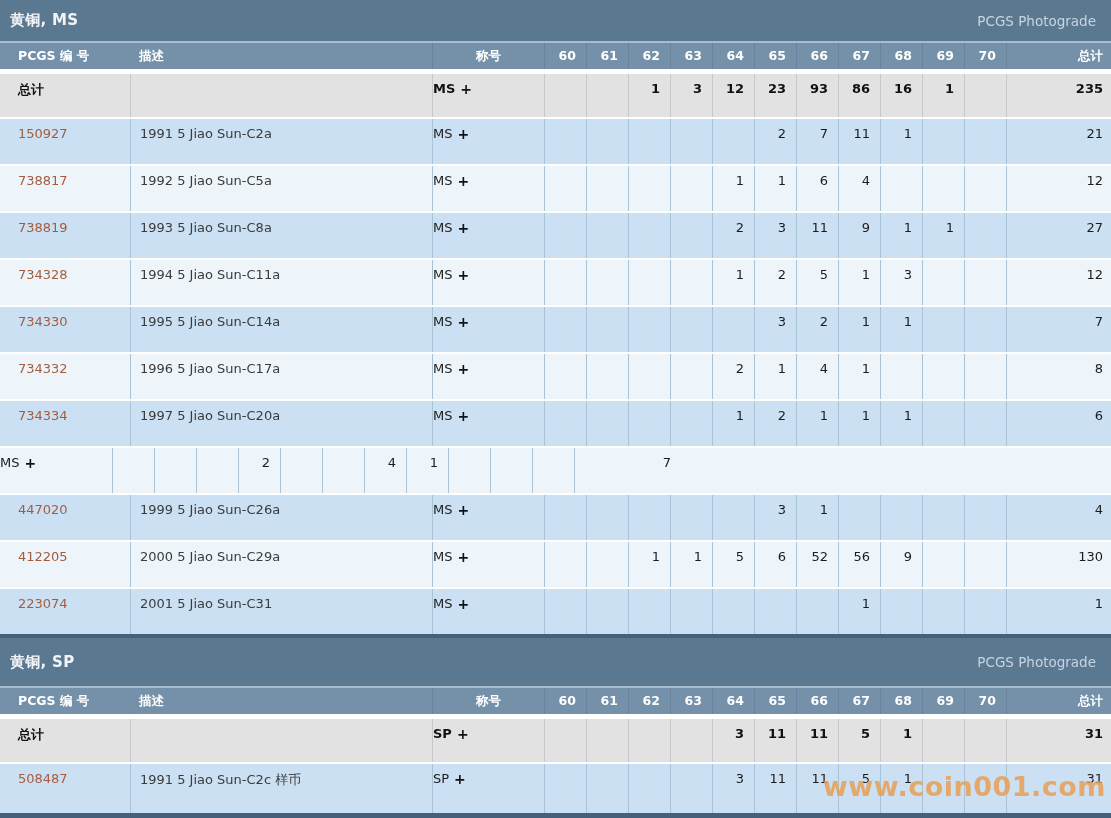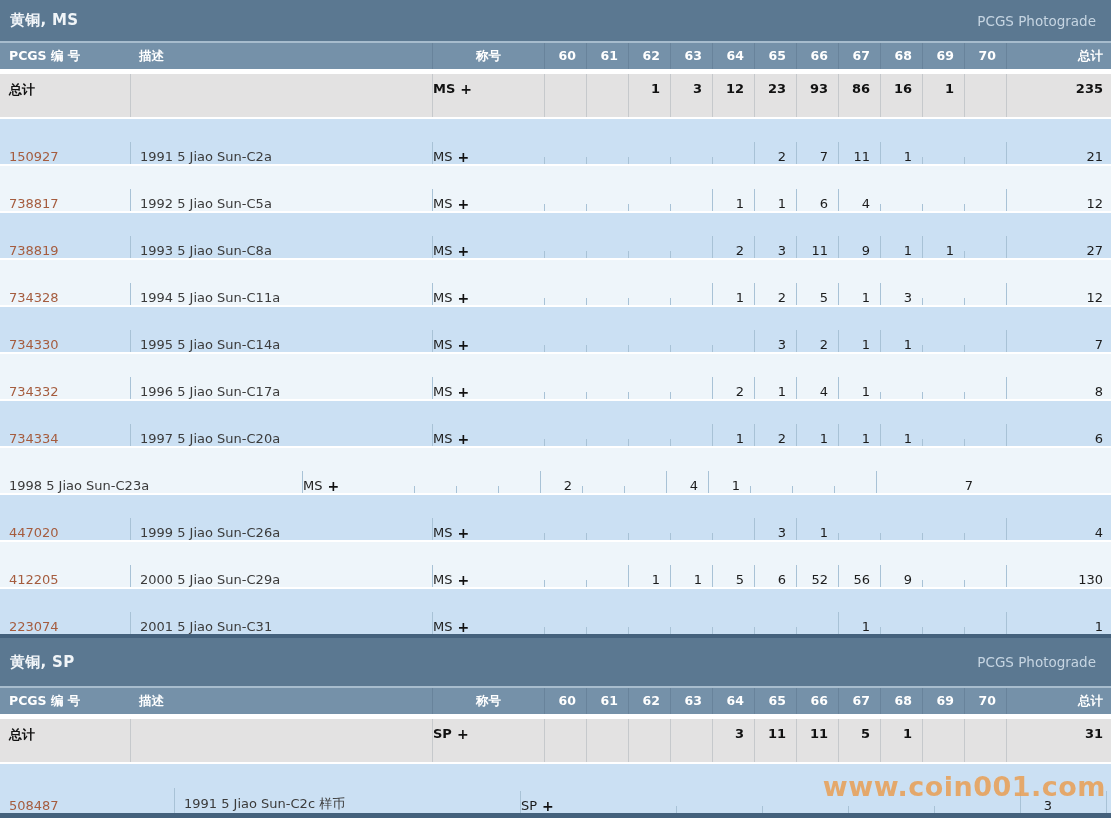--- a/index.html
+++ b/index.html
@@ -10,41 +10,41 @@
        padding:0 15px 0 10px;box-sizing:border-box;}
   .bar .title{color:#f1f5f8;font-weight:bold;font-size:15px;letter-spacing:.3px;}
   .bar .pg{color:#c6d5e2;font-size:13.5px;cursor:pointer;}
   .sep{height:2px;background:#a7bccd;}
   
   .cols{display:flex;background:#7591a9;height:26px;line-height:26px;color:#fff;
         font-weight:bold;font-size:12.5px;border-bottom:1px solid #fff;}
   .cols > div{box-sizing:border-box;}
   .cols .c-desig,.cols .c-g,.cols .c-total{border-left:1px solid #68839b;}
   
-  .c-pcgs{width:130px;padding-left:9px;box-sizing:border-box;flex:none;}
+  .c-pcgs{width:130px;padding-left:18px;box-sizing:border-box;flex:none;}
   .c-desc{width:302px;padding-left:9px;box-sizing:border-box;flex:none;}
   .c-desig{width:112px;text-align:center;flex:none;}
   .c-g{width:42px;text-align:right;padding-right:10px;box-sizing:border-box;flex:none;}
   .c-total{width:106px;text-align:right;padding-right:9px;box-sizing:border-box;flex:none;}
   
   .row{display:flex;border-top:2px solid #fff;font-size:13px;color:#1c1c1c;}
   .row > div{box-sizing:border-box;padding-top:7px;}
   .row > div + div{border-left:1px solid #a8c2d6;}
   .trow{height:43px;border-top-width:4px;background:#e3e2e2;font-weight:bold;color:#111;}
   .trow > div + div{border-left-color:#c6c9cc;}
-  .drow{height:45px;align-items:flex-end;}
+  .drow{height:45px;}
   .drow.odd{background:#cbe0f3;}
   .drow.even{background:#eef5fa;}
   .pcgs{color:#a55c3e;text-decoration:none;cursor:pointer;}
   .desc-text{color:#3b3b3b;}
   .desig-stack{display:flex;flex-direction:row;align-items:center;gap:5px;}
   .plus{font-weight:bold;color:#111;font-size:14px;line-height:1;}
   .table-bottom{height:4px;background:#44617c;}
   .section-sp .bar{height:48px;}
-  .section-sp .drow{height:49px;gap:44px;}
+  .section-sp .drow{height:49px;}
   .page-bottom{height:5px;background:#44617c;}
   .watermark{position:absolute;right:5px;top:771px;font-size:27px;font-weight:bold;
              color:rgba(233,157,82,0.85);letter-spacing:.5px;pointer-events:none;}
 </style>
 </head>
 <body>
 
 <div class="page">
 
   <section class="section-ms">
@@ -241,21 +241,20 @@
           <div class="c-g">1</div>
           <div class="c-g">2</div>
           <div class="c-g">1</div>
           <div class="c-g">1</div>
           <div class="c-g">1</div>
           <div class="c-g"></div>
           <div class="c-g"></div>
           <div class="c-total">6</div>
         </div>
         <div class="row drow even">
-          <div class="c-desc desc-text">1998 5 Jiao Sun-C23a</div>
           <div class="c-desig">
             <span class="desig-stack">
               <span>MS</span>
               <span class="plus">+</span>
             </span>
           </div>
           <div class="c-g"></div>
           <div class="c-g"></div>
           <div class="c-g"></div>
           <div class="c-g">2</div>

